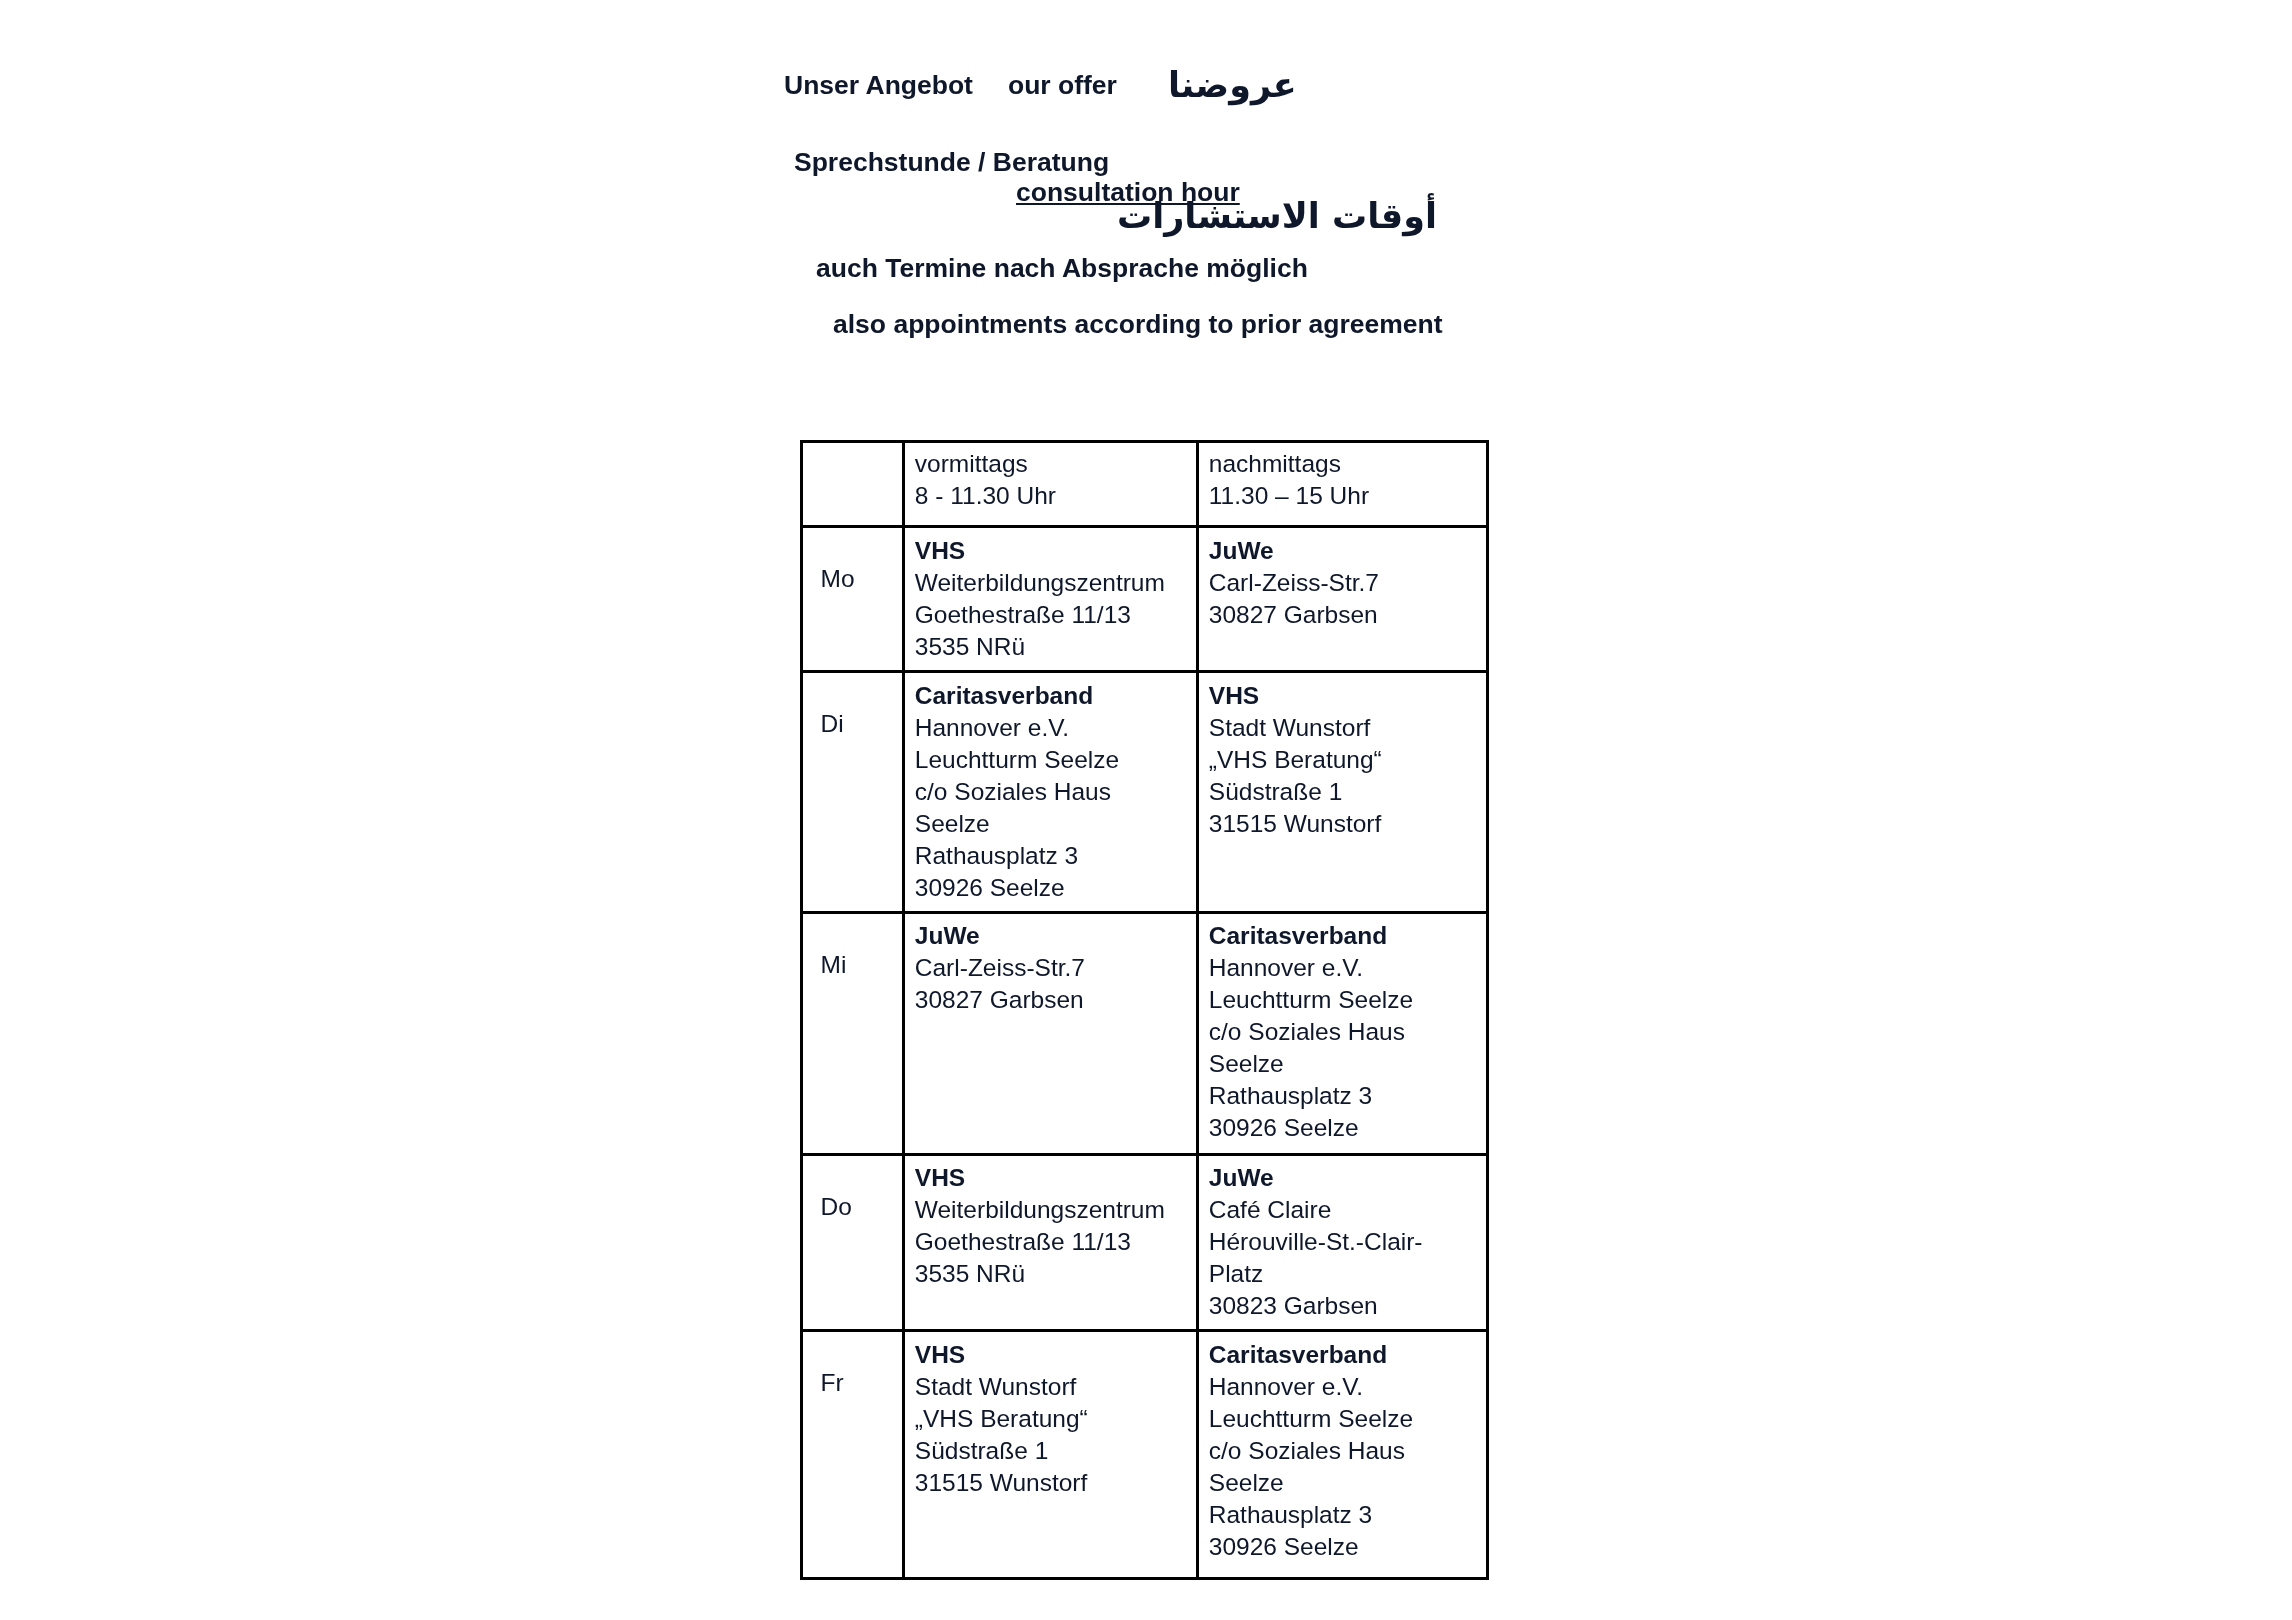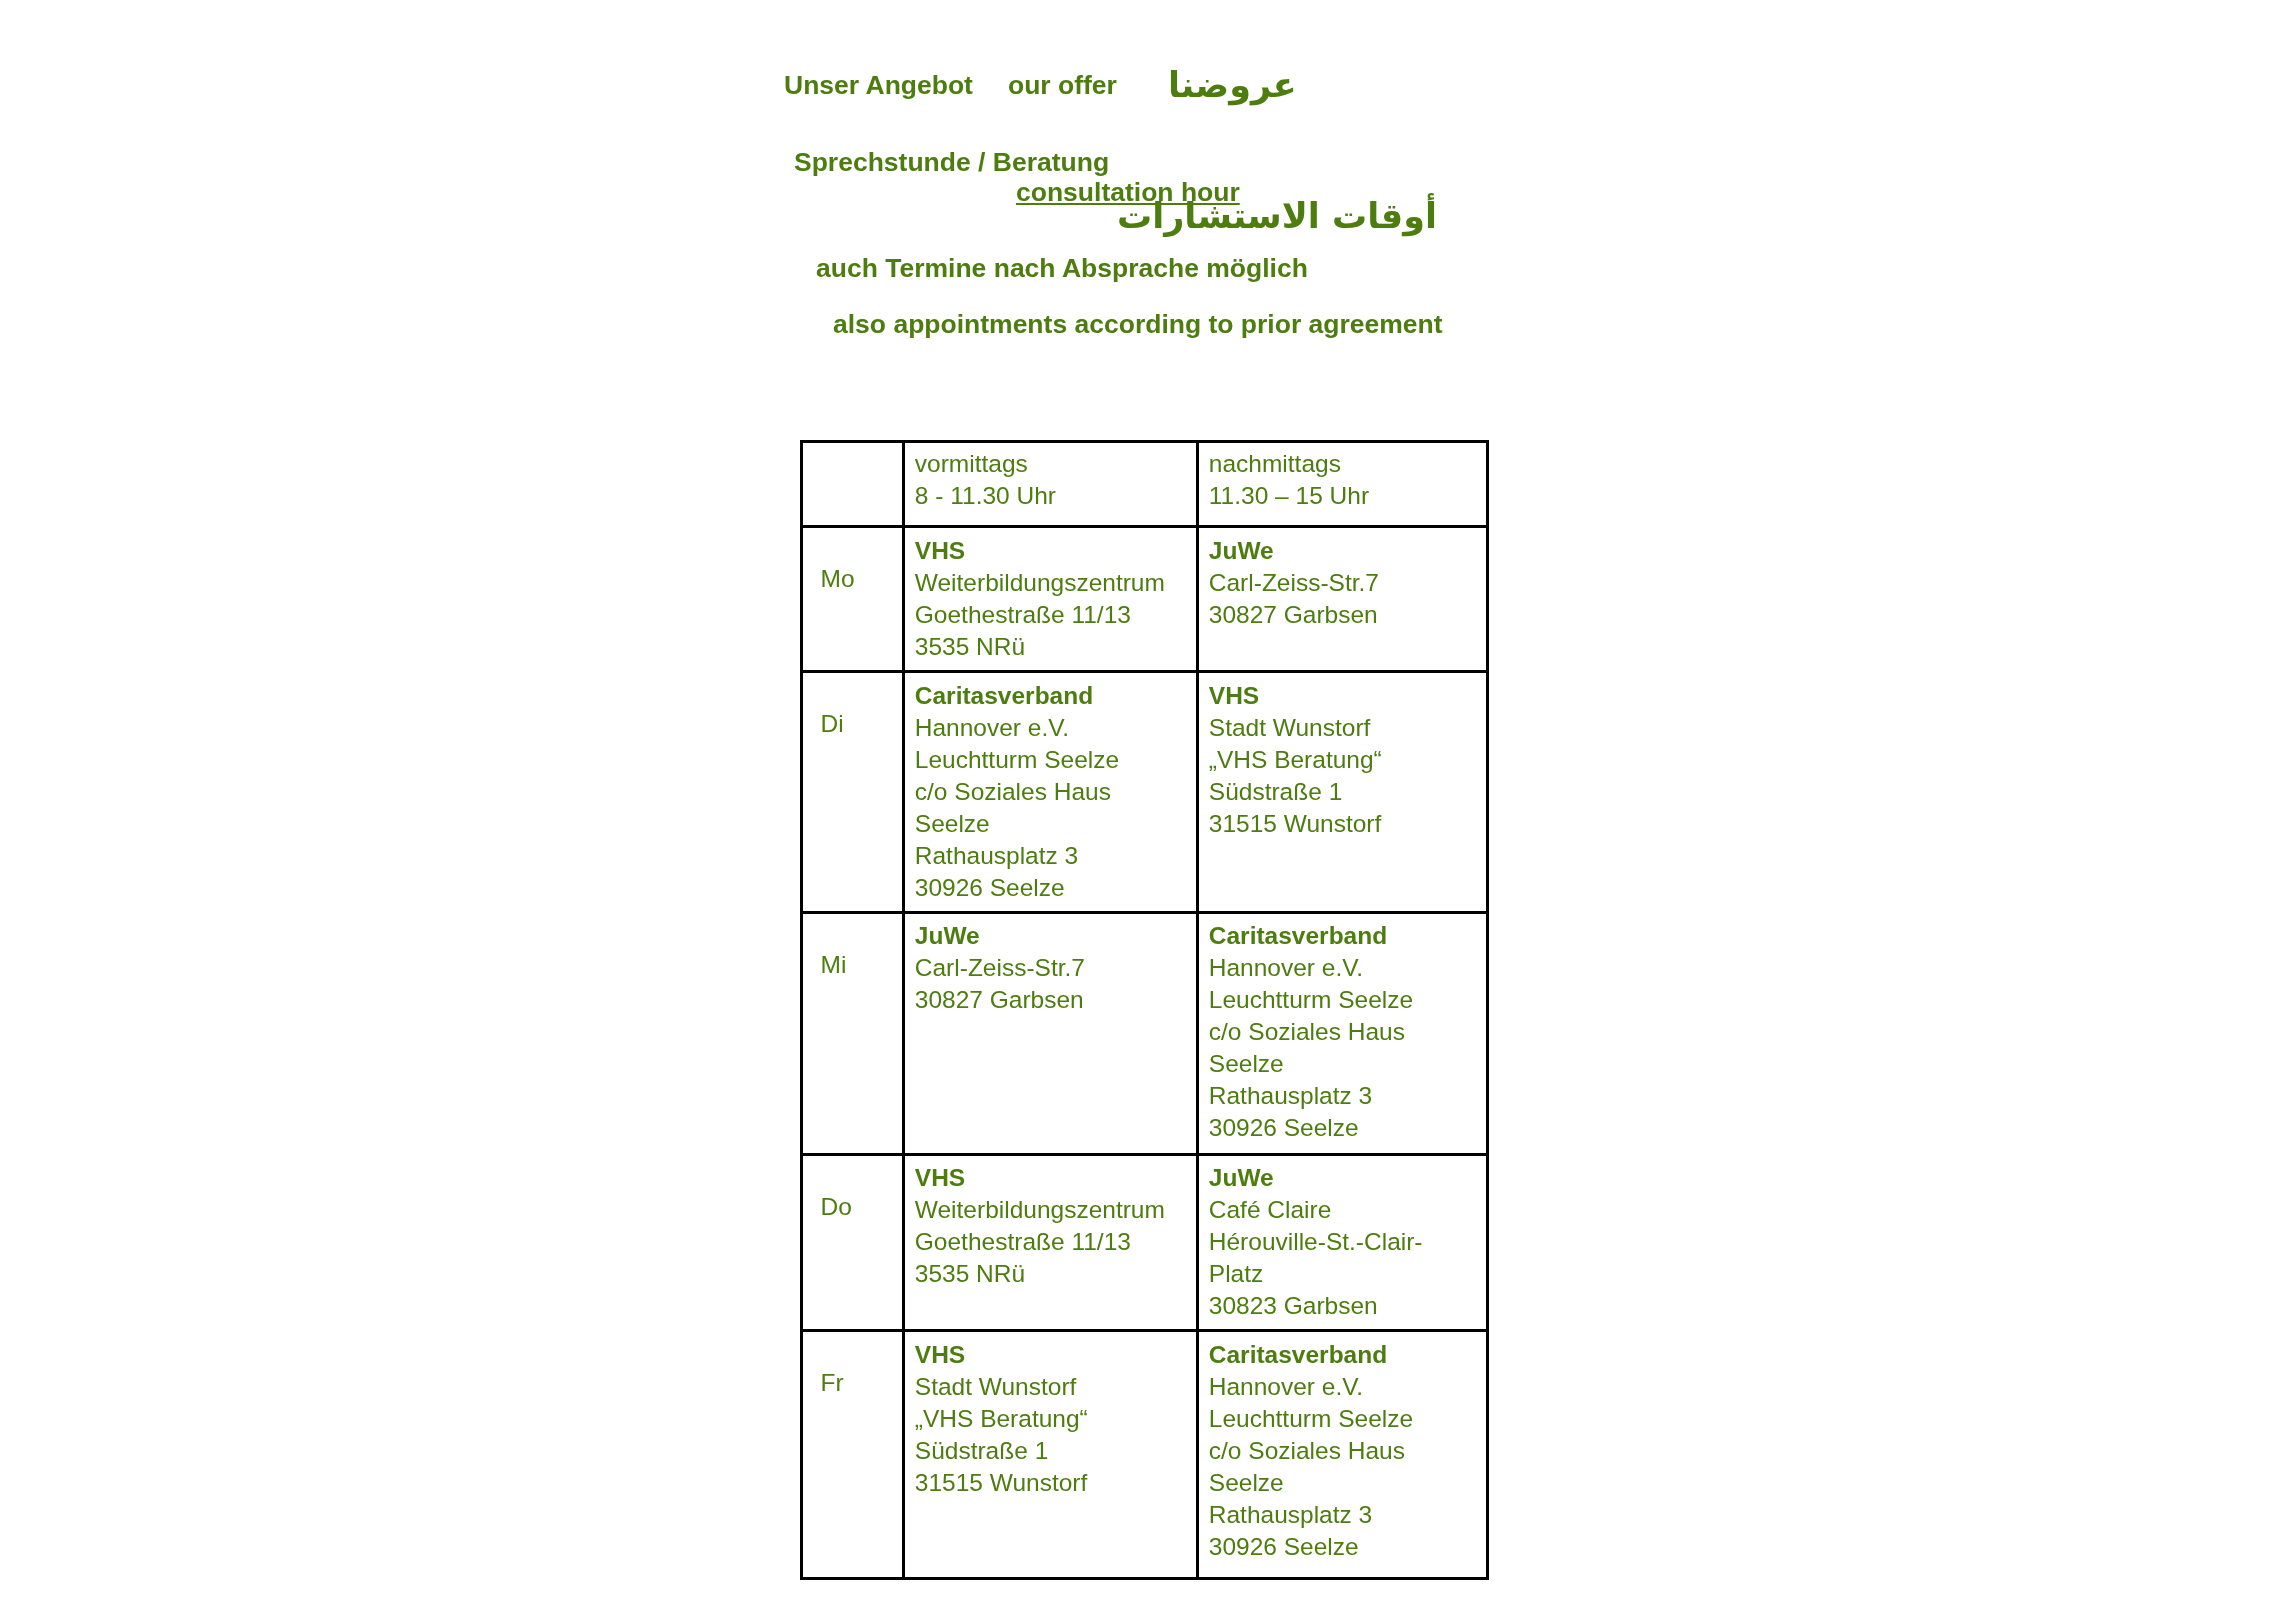--- a/index.html
+++ b/index.html
@@ -1,21 +1,21 @@
 <!DOCTYPE html>
 <html><head>
 <meta charset="utf-8">
 <style>
   html, body { margin: 0; padding: 0; background: #ffffff; }
   .page {
     position: relative;
     width: 2019px;
     height: 1620px;
     background: #ffffff;
-    color: #4d7c0f;
+    color: #0f172a;
     font-family: "Liberation Sans", sans-serif;
     overflow: hidden;
   }
   .abs { position: absolute; }
   .lat { font-size: 26.5px; font-weight: bold; white-space: nowrap; }
   .ar {
     font-family: "DejaVu Sans", sans-serif;
     font-weight: bold;
     font-size: 35px;
     white-space: nowrap;

